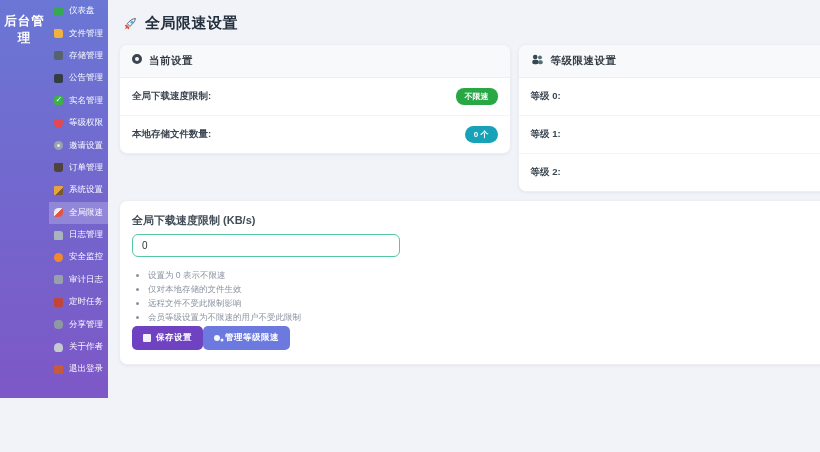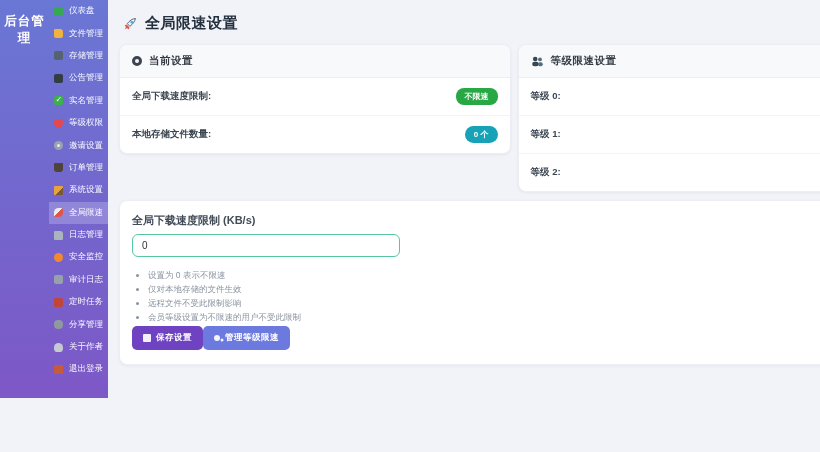--- a/index.html
+++ b/index.html
@@ -42,21 +42,21 @@
   .ic-door{ background:#c55a3c; border-radius:1px; }
 
   
   .main{ margin-left:108px; padding:9px 11px 0; width:812px; }
   .page-title-row{ display:flex; align-items:center; gap:7px; padding:5px 3px 11px; }
   .page-title{ font-size:15px; font-weight:bold; color:#24303e; letter-spacing:0.5px; }
 
   .cards-top{ display:grid; grid-template-columns:1fr 1fr; gap:7px; align-items:start; }
   .card{ background:#fff; border-radius:8px; border:1px solid #eceef3; box-shadow:0 1px 3px rgba(30,40,60,0.06); overflow:hidden; }
   .card-full{ margin-top:8px; }
-  .card-header{ display:flex; align-items:center; gap:7px; padding:9px 12px; background:#f8f9fb; border-bottom:1px solid #edeff3; }
+  .card-header{ display:flex; align-items:flex-start; gap:7px; padding:9px 12px; background:#f8f9fb; border-bottom:1px solid #edeff3; }
   .card-title{ font-size:10.5px; font-weight:bold; color:#343c46; letter-spacing:0.5px; }
 
   .stat-row{ display:flex; align-items:center; justify-content:space-between; padding:10px 12px; }
   .stat-row + .stat-row{ border-top:1px solid #f2f4f6; }
   .stat-label{ font-size:9.5px; font-weight:bold; color:#3b4652; }
 
   .badge{ font-size:8px; font-weight:bold; color:#fff; padding:3px 9px; border-radius:9px; white-space:nowrap; }
   .badge-green{ background:#28a745;border-radius:8px; }
   .badge-teal{ background:#17a2b8;margin-left:48px; }
   .badge-orange{ background:#f0950c; }

